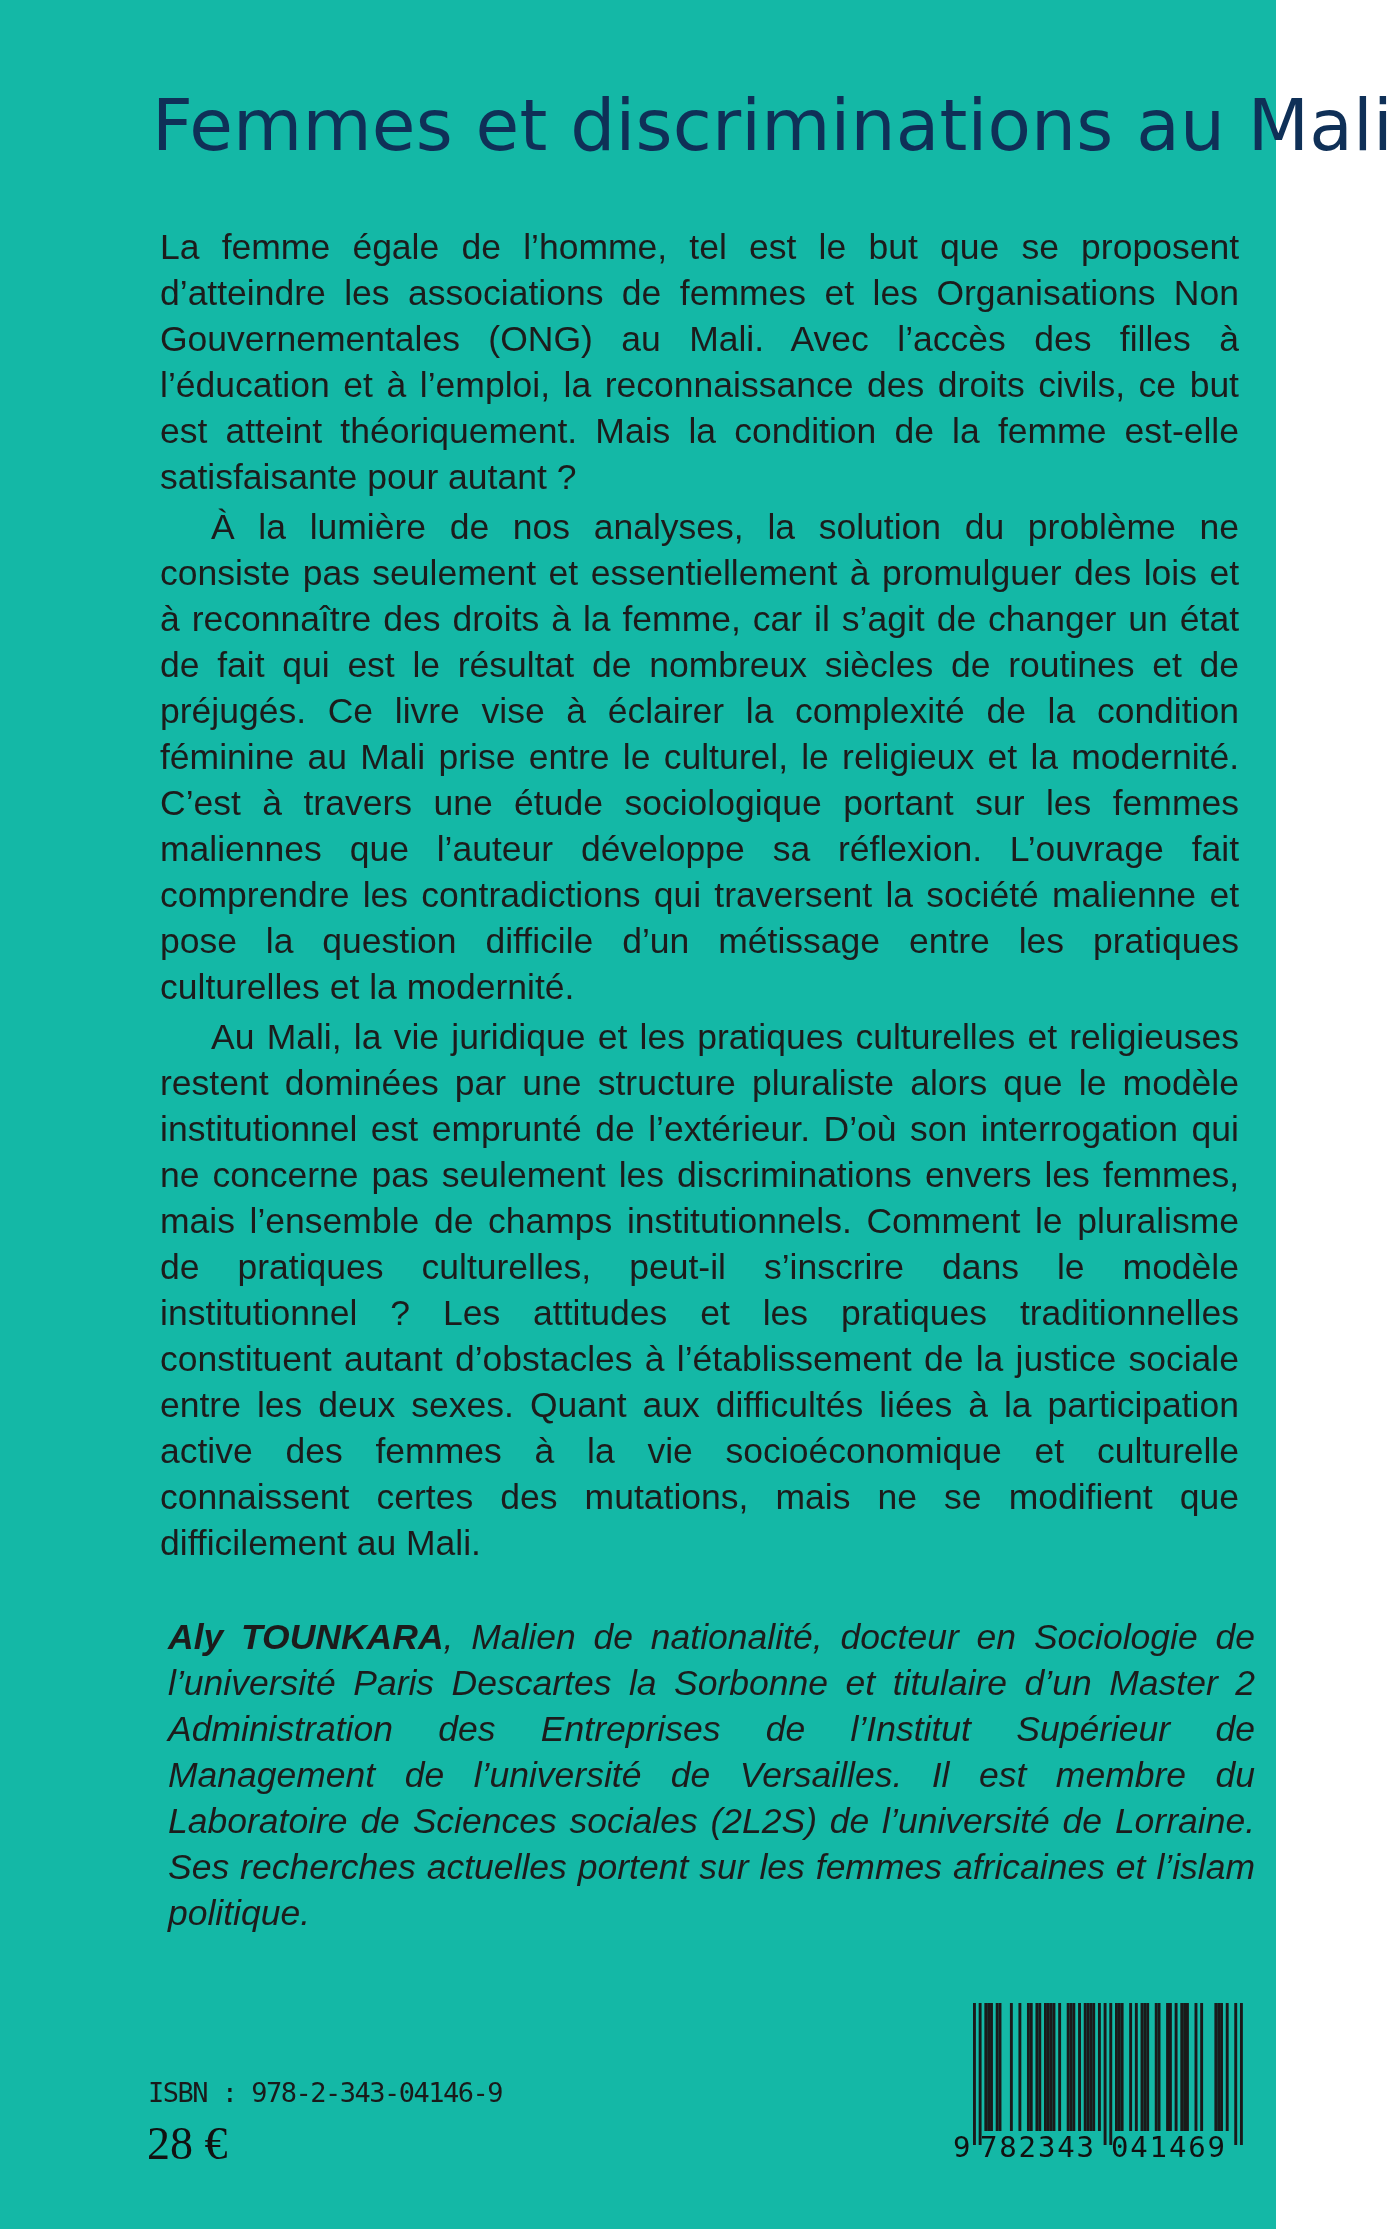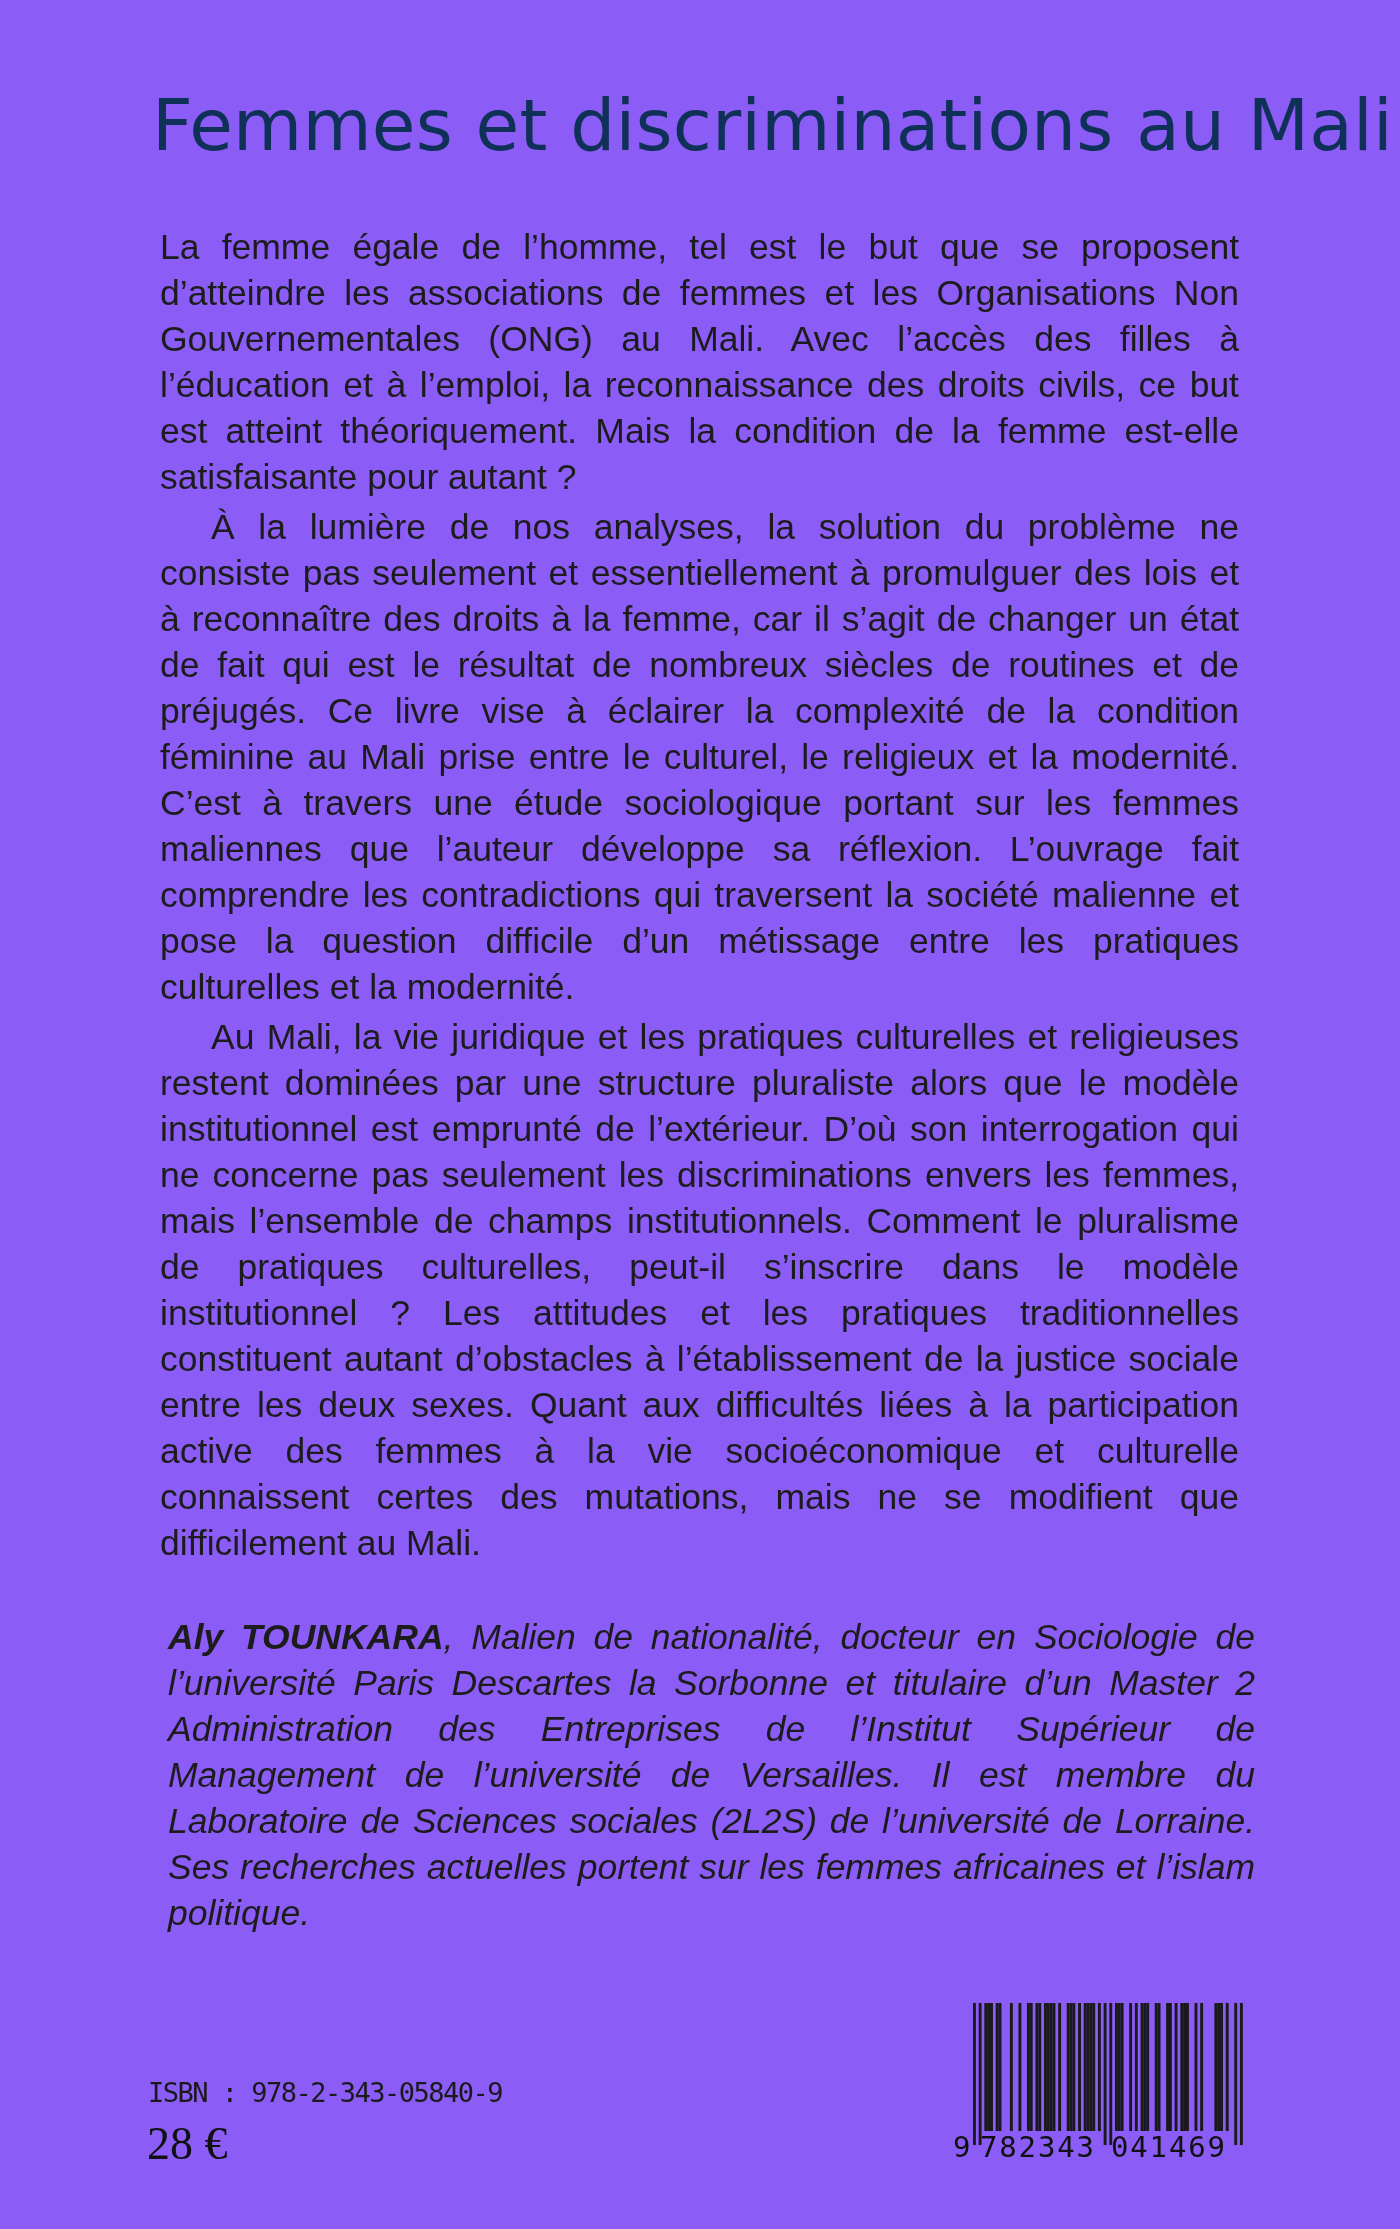--- a/index.html
+++ b/index.html
@@ -1,17 +1,17 @@
 <!DOCTYPE html>
 <html><head>
 <meta charset="utf-8">
 <style>
   html, body { margin: 0; padding: 0; background: #ffffff; }
   body { width: 1400px; height: 2229px; position: relative; overflow: hidden; }
-  .page { position: absolute; left: 0; top: 0; width: 1400px; height: 2229px; background: #8b5cf6; }
+  .page { position: absolute; left: 0; top: 0; width: 1276px; height: 2229px; background: #14b8a6; }
 
   .title {
     position: absolute; left: 152px; top: 78px; width: 1100px;
     margin: 0;
     font-family: "DejaVu Sans", sans-serif;
     font-weight: normal;
     font-size: 71px;
     line-height: 96px;
     letter-spacing: 0.2px;
     color: #0f3057;
@@ -79,21 +79,21 @@
   <h1 class="title">Femmes et discriminations au Mali</h1>
 
   <div class="body-text">
     <p>La femme égale de l’homme, tel est le but que se proposent d’atteindre les associations de femmes et les Organisations Non Gouvernementales (ONG) au Mali. Avec l’accès des filles à l’éducation et à l’emploi, la reconnaissance des droits civils, ce but est atteint théoriquement. Mais la condition de la femme est-elle satisfaisante pour autant ?</p>
     <p class="indent">À la lumière de nos analyses, la solution du problème ne consiste pas seulement et essentiellement à promulguer des lois et à reconnaître des droits à la femme, car il s’agit de changer un état de fait qui est le résultat de nombreux siècles de routines et de préjugés. Ce livre vise à éclairer la complexité de la condition féminine au Mali prise entre le culturel, le religieux et la modernité. C’est à travers une étude sociologique portant sur les femmes maliennes que l’auteur développe sa réflexion. L’ouvrage fait comprendre les contradictions qui traversent la société malienne et pose la question difficile d’un métissage entre les pratiques culturelles et la modernité.</p>
     <p class="indent">Au Mali, la vie juridique et les pratiques culturelles et religieuses restent dominées par une structure pluraliste alors que le modèle institutionnel est emprunté de l’extérieur. D’où son interrogation qui ne concerne pas seulement les discriminations envers les femmes, mais l’ensemble de champs institutionnels. Comment le pluralisme de pratiques culturelles, peut-il s’inscrire dans le modèle institutionnel ? Les attitudes et les pratiques traditionnelles constituent autant d’obstacles à l’établissement de la justice sociale entre les deux sexes. Quant aux difficultés liées à la participation active des femmes à la vie socioéconomique et culturelle connaissent certes des mutations, mais ne se modifient que difficilement au Mali.</p>
   </div>
 
   <p class="bio"><span class="author-name">Aly TOUNKARA</span><span>, Malien de nationalité, docteur en Sociologie de l’université Paris Descartes la Sorbonne et titulaire d’un Master 2 Administration des Entreprises de l’Institut Supérieur de Management de l’université de Versailles. Il est membre du Laboratoire de Sciences sociales (2L2S) de l’université de Lorraine. Ses recherches actuelles portent sur les femmes africaines et l’islam politique.</span></p>
 
-  <div class="isbn">ISBN : 978-2-343-05840-9</div>
+  <div class="isbn">ISBN : 978-2-343-04146-9</div>
   <div class="price">28 €</div>
 
   <div class="barcode">
     <svg id="barcode-svg" width="300" height="170" viewBox="0 0 300 170">
       <g id="barcode-bars" fill="#1a1a1a">
           <rect x="23.00" y="3" width="2.89" height="142"></rect>
           <rect x="28.68" y="3" width="2.89" height="142"></rect>
           <rect x="34.36" y="3" width="2.89" height="128"></rect>
           <rect x="37.20" y="3" width="2.89" height="128"></rect>
           <rect x="40.04" y="3" width="2.89" height="128"></rect>

